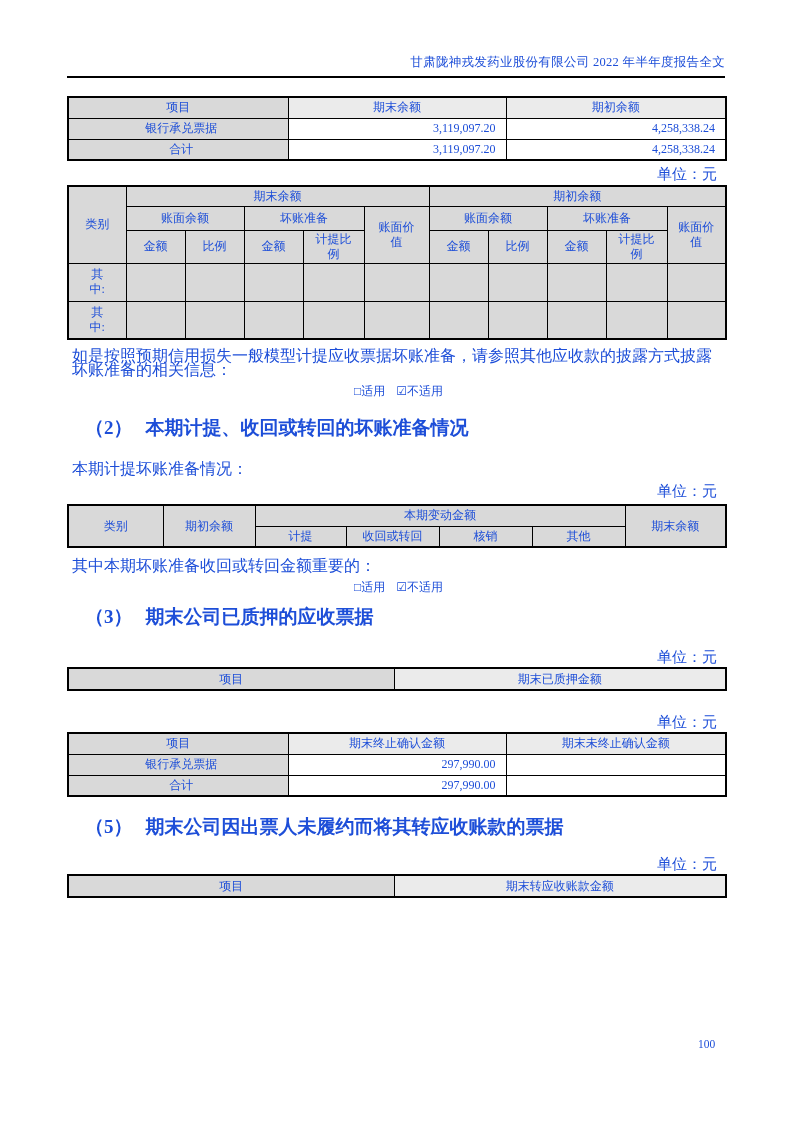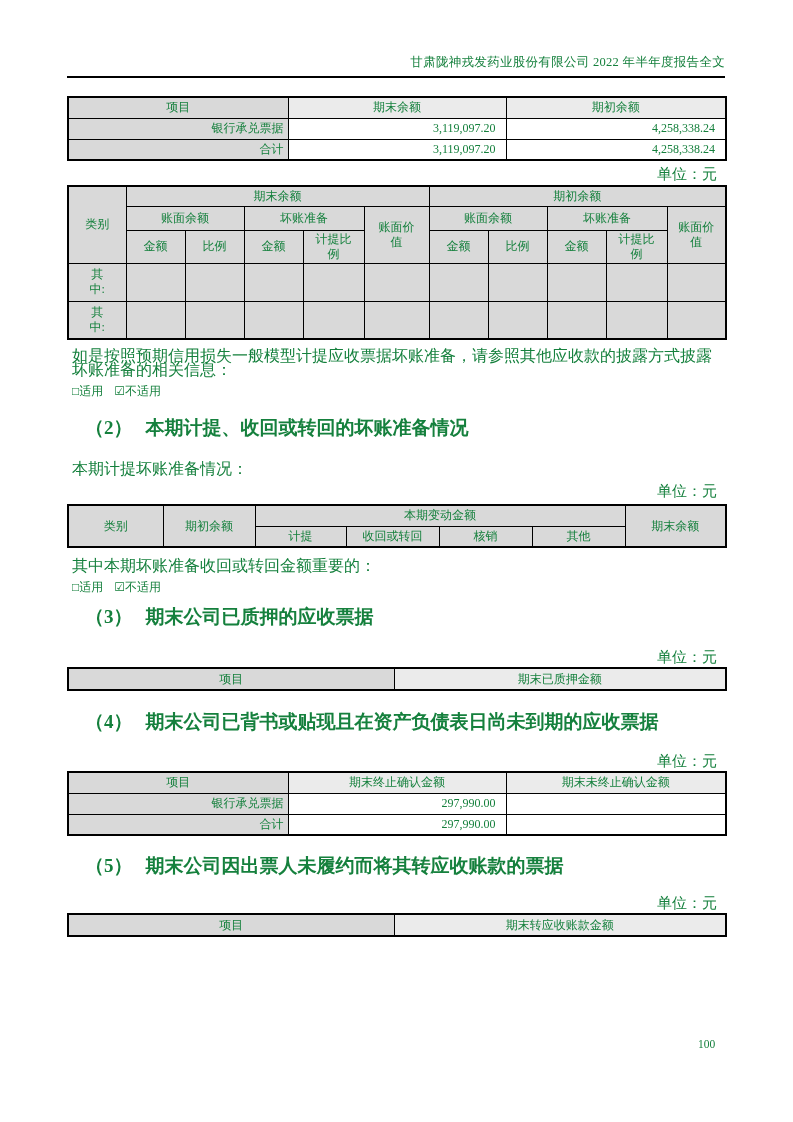--- a/index.html
+++ b/index.html
@@ -2,21 +2,21 @@
 <html><head>
 <meta charset="utf-8">
 <style>
   html,body { margin:0; padding:0; background:#888; }
   .page {
     position:relative;
     width:793px; height:1122px;
     margin:0 auto;
     background:#ffffff;
     font-family:"Liberation Serif","DejaVu Serif",serif;
-    color:#15803d;
+    color:#1d4ed8;
     overflow:hidden;
   }
   .content { position:relative; width:658px; margin-left:67px; }
 
   .doc-header {
     padding-top:55px; padding-bottom:6px;
     border-bottom:2px solid #000;
     text-align:right;
     font-size:12.5px; line-height:15px;
     letter-spacing:0.3px;
@@ -30,30 +30,30 @@
   }
   td {
     border:1px solid #000;
     padding:0 4px;
     text-align:center; vertical-align:middle;
     overflow:hidden;
     line-height:1.25;
   }
   .g  { background:#d9d9d9; }
   .gl { background:#ebebeb; }
-  .left { text-align:right; padding-left:10px; }
+  .left { text-align:center; padding-left:10px; }
   .num  { text-align:right; padding-right:10px; }
   .wrap { white-space:pre-line; }
 
   .unit-line {
     text-align:right; font-size:15px; line-height:14px;
     padding-right:8px;
   }
   .para { font-size:16px; line-height:14px; padding-left:5px; }
-  .cbline { font-size:12px; line-height:14px; padding-left:5px; }
+  .cbline { font-size:12px; line-height:14px; padding-left:5px;text-align:center; }
   .cbline .cb2 { margin-left:8px; }
 
   .heading { font-weight:bold; font-size:19px; line-height:16px; padding-left:18px; }
   .heading .htxt { margin-left:13px; }
 
   .t1 tr { height:21px; }
   .t2 .r1 { height:20px; }
   .t2 .r2 { height:24px; }
   .t2 .r3 { height:33px; }
   .t2 .rd { height:38px; }
@@ -246,23 +246,20 @@
           <col style="width:332px">
         </colgroup>
       <tbody>
           <tr>
         <td class="g">项目</td>
         <td class="gl">期末已质押金额</td>
       </tr>
     </tbody>
       </table>
 
-    <div class="heading m-head4">
-      <span>（4）</span><span class="htxt">期末公司已背书或贴现且在资产负债表日尚未到期的应收票据</span>
-    </div>
     <div class="unit-line m-unit4">单位：元</div>
     <table class="t5">
       <colgroup>
           <col style="width:220px">
           <col style="width:218px">
           <col style="width:220px">
         </colgroup>
       <tbody>
           <tr>
         <td class="g">项目</td>

